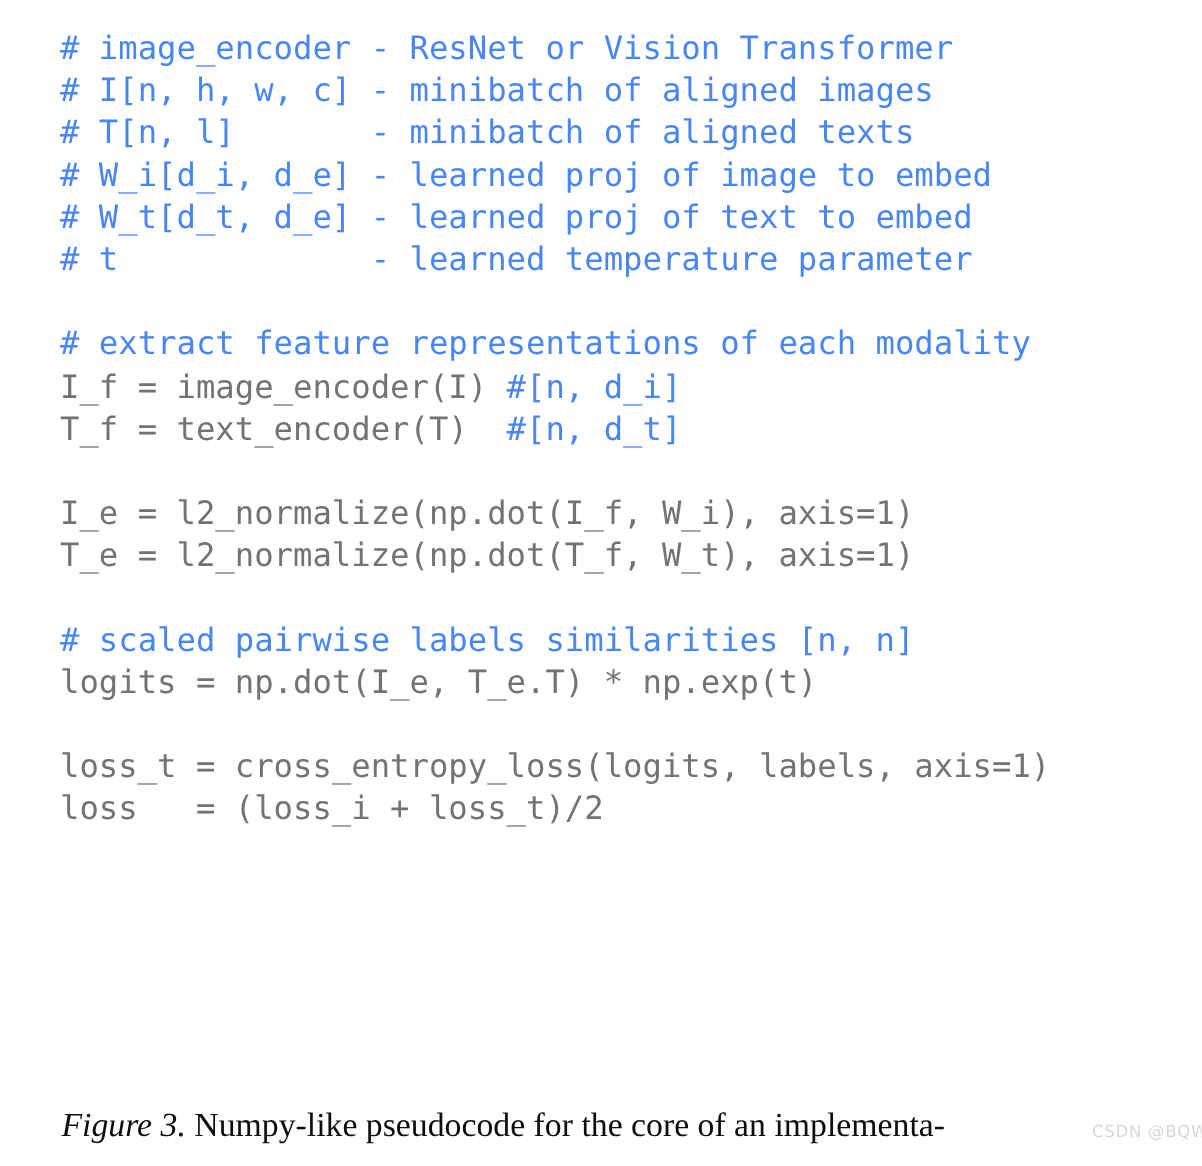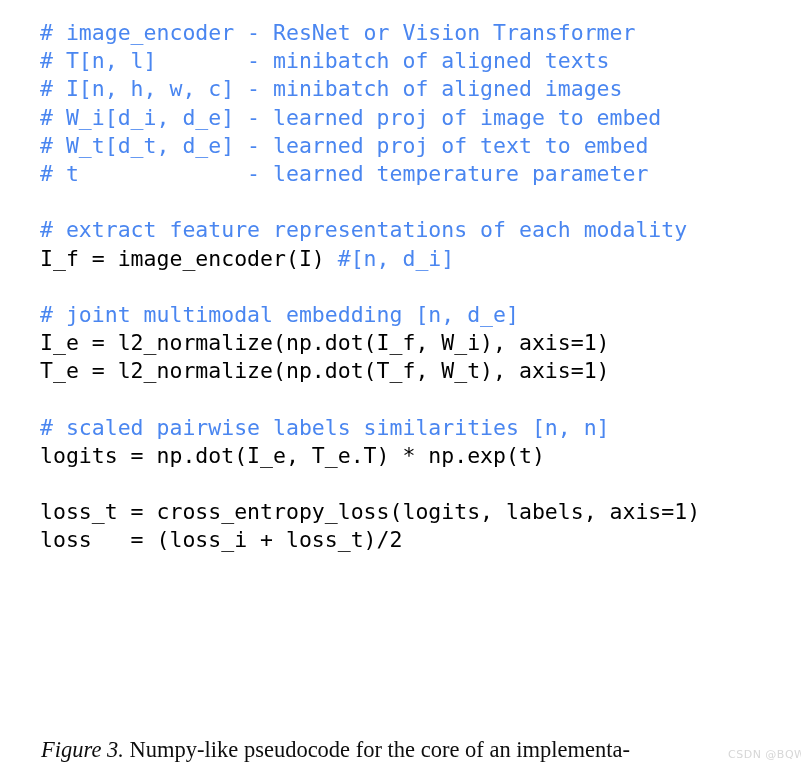--- a/index.html
+++ b/index.html
@@ -43,21 +43,21 @@
   }
 
   .code-line.blank {
     color: transparent;
   }
 
   .tok-comment {
     color: #4a86f0;
   }
   .tok-code {
-    color: #000000;
+    color: #737373;
   }
 
   
   .caption {
     position: absolute;
     left: 41px;
     top: 735px;
     width: 745px;
     font-family: "Liberation Serif", "DejaVu Serif", serif;
     font-size: 22.5px;
@@ -84,30 +84,30 @@
   }
 </style>
 </head>
 <body>
 
 <div id="figure-root">
 
   <div class="code-block" id="code-block">
 
   <div class="code-line"><span class="tok-comment"># image_encoder - ResNet or Vision Transformer</span></div>
+      <div class="code-line"><span class="tok-comment"># I[n, h, w, c] - minibatch of aligned images</span></div>
       <div class="code-line"><span class="tok-comment"># T[n, l]       - minibatch of aligned texts</span></div>
-      <div class="code-line"><span class="tok-comment"># I[n, h, w, c] - minibatch of aligned images</span></div>
       <div class="code-line"><span class="tok-comment"># W_i[d_i, d_e] - learned proj of image to embed</span></div>
       <div class="code-line"><span class="tok-comment"># W_t[d_t, d_e] - learned proj of text to embed</span></div>
       <div class="code-line"><span class="tok-comment"># t             - learned temperature parameter</span></div>
       <div class="code-line blank">&nbsp;</div>
       <div class="code-line"><span class="tok-comment"># extract feature representations of each modality</span></div>
       <div class="code-line"><span class="tok-code">I_f = image_encoder(I) </span><span class="tok-comment">#[n, d_i]</span></div>
+      <div class="code-line"><span class="tok-code">T_f = text_encoder(T)  </span><span class="tok-comment">#[n, d_t]</span></div>
       <div class="code-line blank">&nbsp;</div>
-      <div class="code-line"><span class="tok-comment"># joint multimodal embedding [n, d_e]</span></div>
       <div class="code-line"><span class="tok-code">I_e = l2_normalize(np.dot(I_f, W_i), axis=1)</span></div>
       <div class="code-line"><span class="tok-code">T_e = l2_normalize(np.dot(T_f, W_t), axis=1)</span></div>
       <div class="code-line blank">&nbsp;</div>
       <div class="code-line"><span class="tok-comment"># scaled pairwise labels similarities [n, n]</span></div>
       <div class="code-line"><span class="tok-code">logits = np.dot(I_e, T_e.T) * np.exp(t)</span></div>
       <div class="code-line blank">&nbsp;</div>
       <div class="code-line"><span class="tok-code">loss_t = cross_entropy_loss(logits, labels, axis=1)</span></div>
       <div class="code-line"><span class="tok-code">loss   = (loss_i + loss_t)/2</span></div>
     </div>
 

